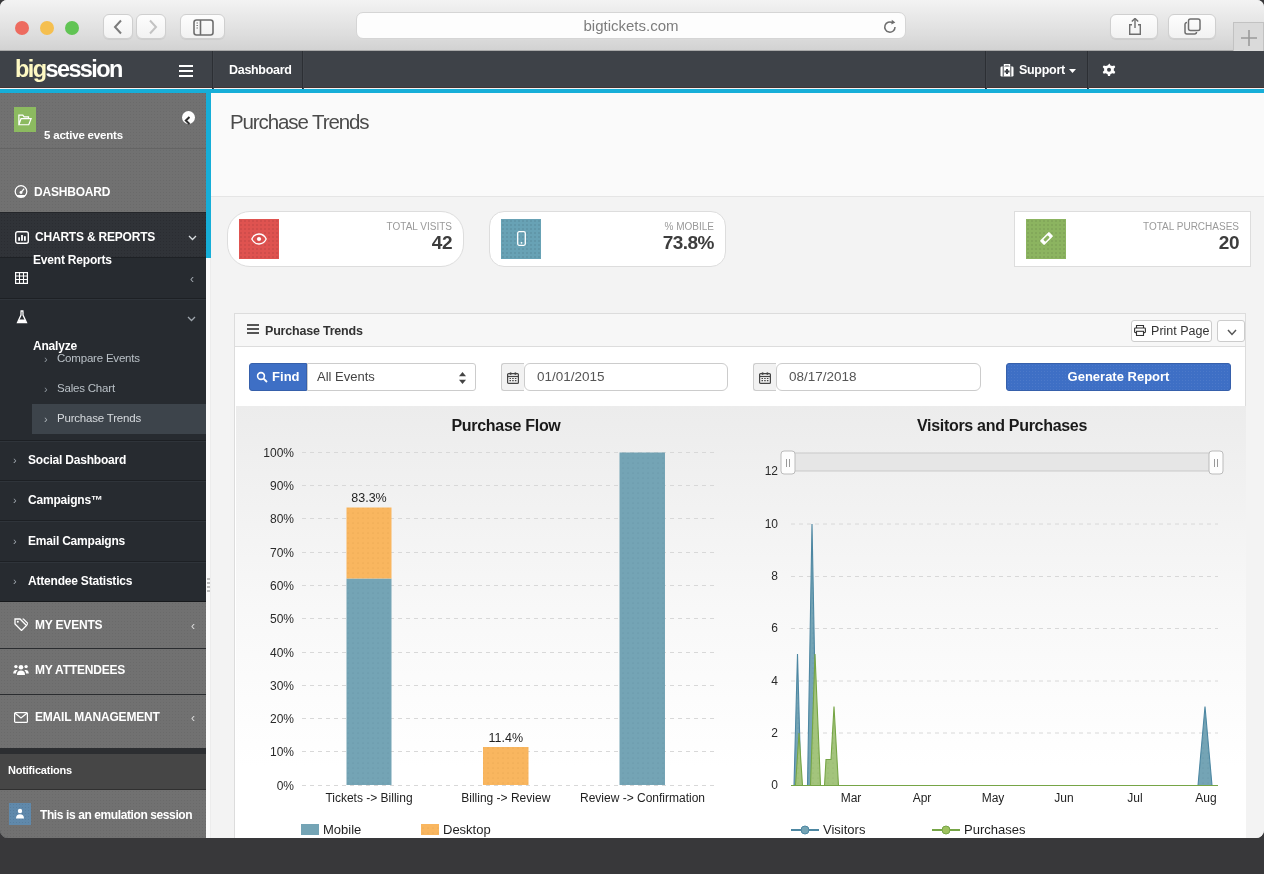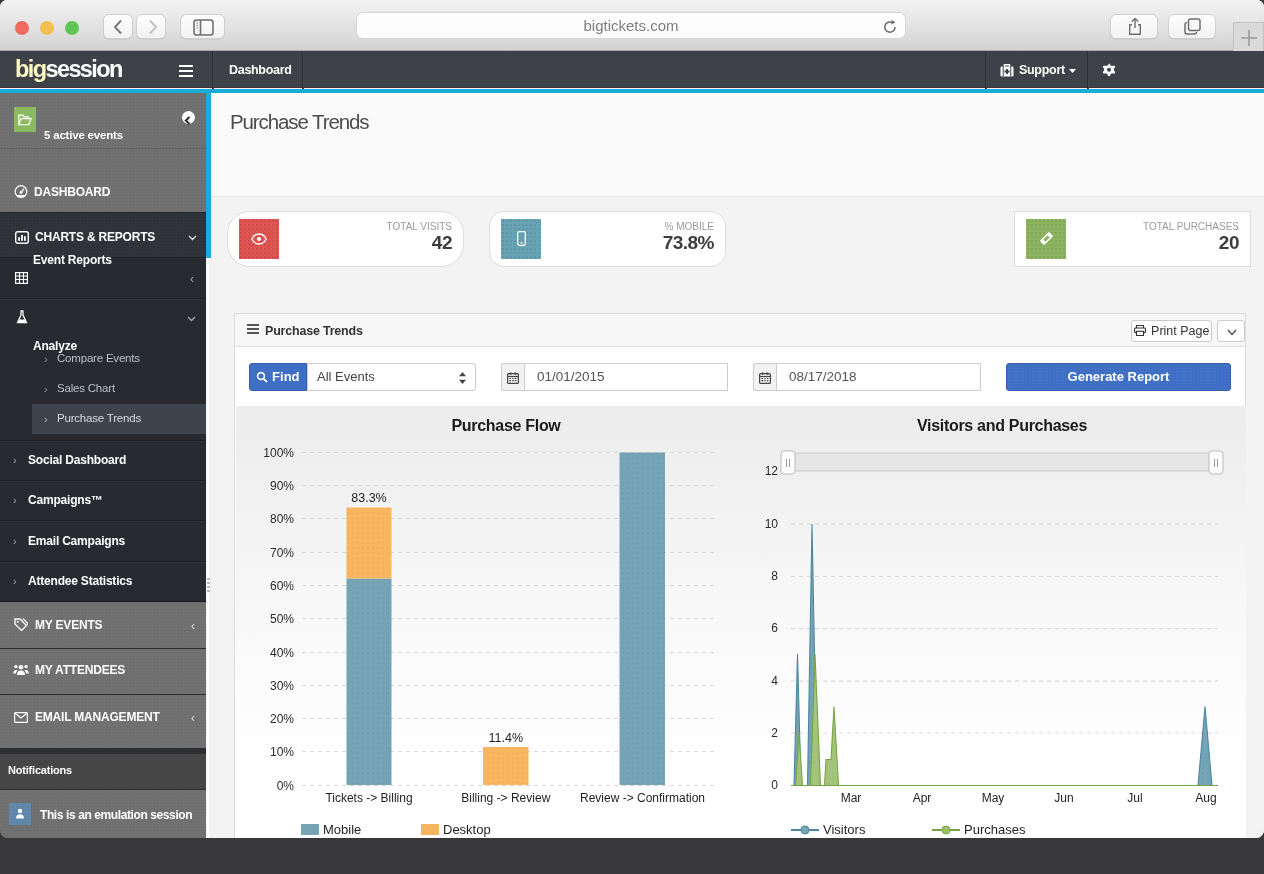--- a/index.html
+++ b/index.html
@@ -38,21 +38,21 @@
 #pagehead h1 { position:absolute; left:19px; top:18px; font-size:20.5px; font-weight:normal; color:#4b4b4b; letter-spacing:-1.1px; }
 .card { position:absolute; top:119px; width:237px; height:56px; background:#fff; border:1px solid #ddd; }
 .card .icon { position:absolute; left:11px; top:7px; width:40px; height:40px; background-image:radial-gradient(rgba(0,0,0,0.07) 0.7px, transparent 0.8px); background-size:4px 4px; text-align:center; }
 .card .lbl { position:absolute; right:11px; top:9px; font-size:10px; color:#9a9a9a; }
 .card .val { position:absolute; right:11px; top:20px; font-size:19px; font-weight:bold; color:#3d3d3d; letter-spacing:-0.5px; }
 
 #panel { position:absolute; left:23px; top:221px; width:1012px; height:558px; background:#fff; border:1px solid #dcdcdc; }
 #phead { position:absolute; left:0; top:0; width:1010px; height:33px; background:#f7f7f7; border-bottom:1px solid #ddd; }
 #ptitle { position:absolute; left:30px; top:10px; font-size:12.5px; font-weight:bold; color:#333; letter-spacing:-0.2px; }
 .btn-default { position:absolute; background:#fff; border:1px solid #ccc; border-radius:3px; color:#333; font-size:12.5px; }
-.ctl { position:absolute; top:49px; height:28px; }
+.ctl { position:absolute; top:49px; height:28px;border-radius:6px; }
 .btn-blue { background:#3e6fc5; border:1px solid #3660ab; color:#fff; font-weight:bold; font-size:13px; }
 
 #chartbg { position:absolute; left:1px; top:92px; width:1010px; height:451px; background:linear-gradient(#ececec, #f8f8f8 45%, #ffffff 80%); }
 svg text { font-family:"Liberation Sans", sans-serif; }
 </style>
 </head>
 <body>
 <div id="win">
 
   <div id="chrome">

